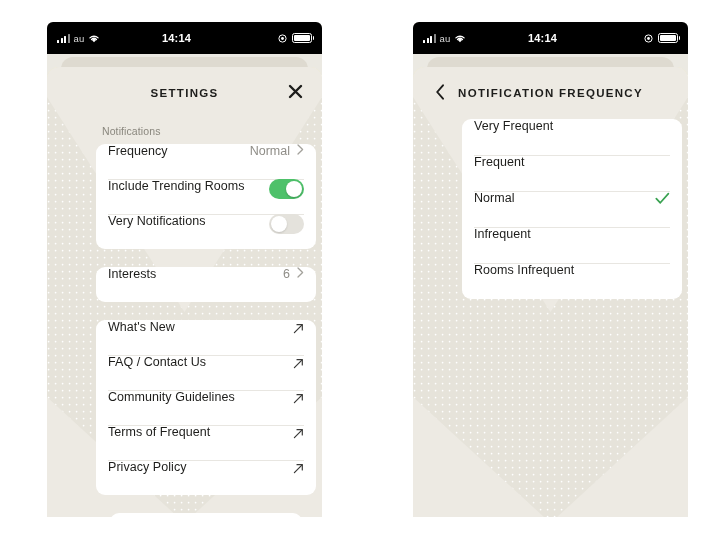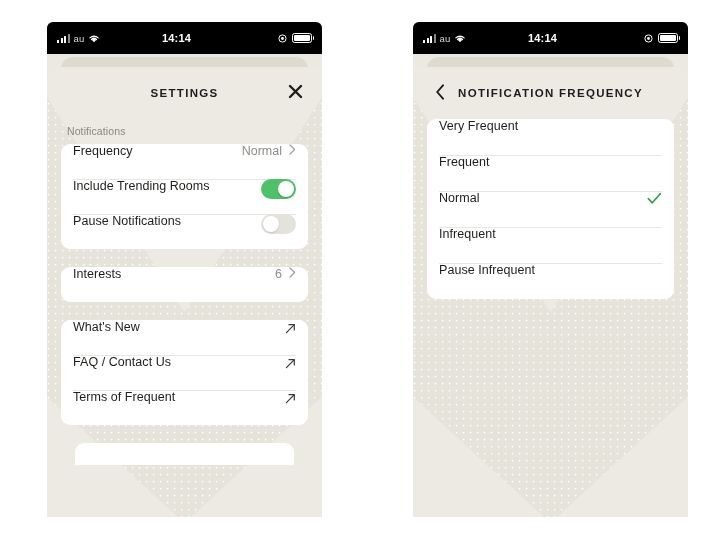--- a/index.html
+++ b/index.html
@@ -177,22 +177,23 @@
     background: none;
     border: none;
     cursor: pointer;
     flex: 0 0 26px;
   }
   .nav-spacer { flex: 0 0 26px; }
 
   
   .content {
     position: relative;
-    padding: 0 14px;
+    padding: 0 6px;
     z-index: 5;
+    margin-left: 43px;
   }
   .section-label {
     font-size: 10.5px;
     color: #8a877e;
     padding: 6px 6px 7px 6px;
     letter-spacing: 0.1px;
   }
   .card {
     background: #ffffff;
     border-radius: 9px;
@@ -359,21 +360,21 @@
             </div>
 
             <div class="row">
               <span class="row-label">Include Trending Rooms</span>
               <span class="toggle on">
                   <span class="knob"></span>
                 </span>
             </div>
 
             <div class="row">
-              <span class="row-label">Pause Notifications</span>
+              <span class="row-label">Very Notifications</span>
               <span class="toggle off">
                   <span class="knob"></span>
                 </span>
             </div>
 
           </div>
 
           <div class="card">
             <div class="row">
               <span class="row-label">Interests</span>
@@ -401,31 +402,49 @@
             <div class="row">
               <span class="row-label">FAQ / Contact Us</span>
               <span class="ext-arrow">
                 <svg width="11" height="11" viewBox="0 0 11 11">
                   <path d="M1.4 9.6 L9.1 1.9" stroke="#3a3a38" stroke-width="1.2" stroke-linecap="round"></path>
                   <path d="M4 1.7 L9.3 1.7 L9.3 7" stroke="#3a3a38" stroke-width="1.2" fill="none" stroke-linecap="round" stroke-linejoin="round"></path>
                 </svg>
               </span>
             </div>
 
+            <div class="row">
+              <span class="row-label">Community Guidelines</span>
+              <span class="ext-arrow">
+                <svg width="11" height="11" viewBox="0 0 11 11">
+                  <path d="M1.4 9.6 L9.1 1.9" stroke="#3a3a38" stroke-width="1.2" stroke-linecap="round"></path>
+                  <path d="M4 1.7 L9.3 1.7 L9.3 7" stroke="#3a3a38" stroke-width="1.2" fill="none" stroke-linecap="round" stroke-linejoin="round"></path>
+                </svg>
+              </span>
+            </div>
 
             <div class="row">
               <span class="row-label">Terms of Frequent</span>
               <span class="ext-arrow">
                 <svg width="11" height="11" viewBox="0 0 11 11">
                   <path d="M1.4 9.6 L9.1 1.9" stroke="#3a3a38" stroke-width="1.2" stroke-linecap="round"></path>
                   <path d="M4 1.7 L9.3 1.7 L9.3 7" stroke="#3a3a38" stroke-width="1.2" fill="none" stroke-linecap="round" stroke-linejoin="round"></path>
                 </svg>
               </span>
             </div>
 
+            <div class="row">
+              <span class="row-label">Privacy Policy</span>
+              <span class="ext-arrow">
+                <svg width="11" height="11" viewBox="0 0 11 11">
+                  <path d="M1.4 9.6 L9.1 1.9" stroke="#3a3a38" stroke-width="1.2" stroke-linecap="round"></path>
+                  <path d="M4 1.7 L9.3 1.7 L9.3 7" stroke="#3a3a38" stroke-width="1.2" fill="none" stroke-linecap="round" stroke-linejoin="round"></path>
+                </svg>
+              </span>
+            </div>
 
           </div>
 
           <div class="card-peek"></div>
 
         </div>
       </div>
     </div>
   </div>
 
@@ -512,21 +531,21 @@
                   <path d="M1.3 6.6 L5.3 10.8 L13.4 1.6" stroke="#39a251" stroke-width="1.7" fill="none" stroke-linecap="round" stroke-linejoin="round"></path>
                 </svg>
               </span>
             </div>
 
             <div class="row">
               <span class="row-label">Infrequent</span>
             </div>
 
             <div class="row">
-              <span class="row-label">Pause Infrequent</span>
+              <span class="row-label">Rooms Infrequent</span>
             </div>
 
           </div>
         </div>
       </div>
     </div>
   </div>
 
 </div>
 

